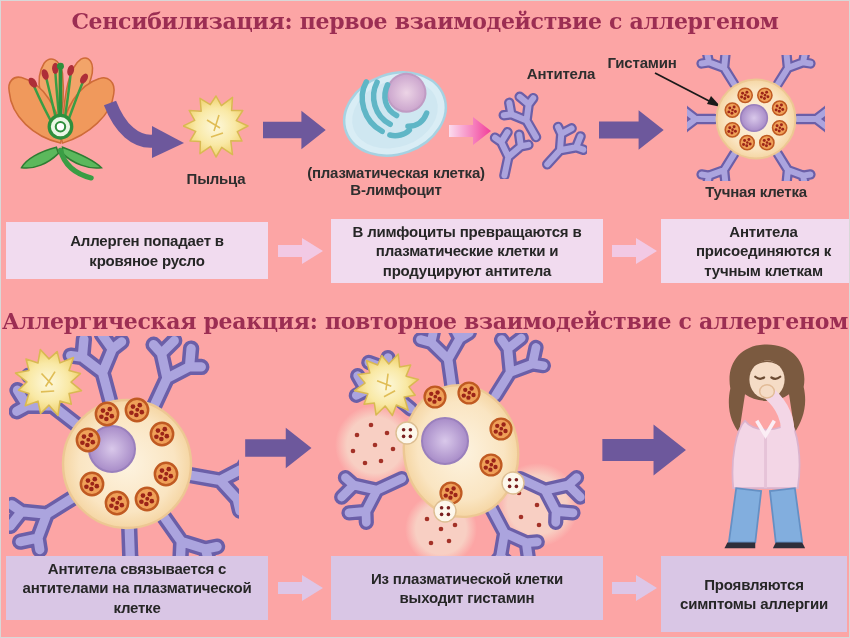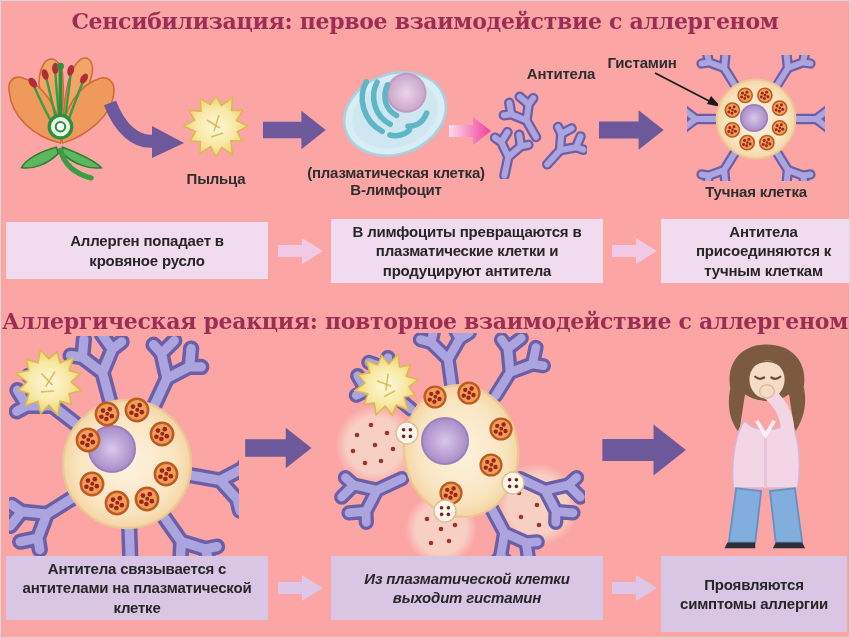--- a/index.html
+++ b/index.html
@@ -322,19 +322,19 @@
     <path d="M24,104 L19,141 L37,141 L41,106 Z" fill="#82aede" stroke="#6590c4" stroke-width="1.2"></path>
     <path d="M47,106 L51,141 L69,141 L64,104 Z" fill="#82aede" stroke="#6590c4" stroke-width="1.2"></path>
     <path d="M18,141 L37,141 L37,145 L16,145 Z" fill="#2f2f3a"></path>
     <path d="M51,141 L69,141 L71,145 L49,145 Z" fill="#2f2f3a"></path>
   </svg>
 
   <div class="cap cap-bot" style="left:5px;top:555px;width:262px;height:64px;">Антитела связывается с антителами на плазматической клетке</div>
   <svg class="abs" style="left:277px;top:573px;" width="46" height="28" viewBox="0 0 46 28">
     <use href="#smallArrow" fill="#ddc6e7"></use>
   </svg>
-  <div class="cap cap-bot" style="left:330px;top:555px;width:272px;height:64px;font-style:italic;">Из плазматической клетки выходит гистамин</div>
+  <div class="cap cap-bot" style="left:330px;top:555px;width:272px;height:64px;">Из плазматической клетки выходит гистамин</div>
   <svg class="abs" style="left:611px;top:573px;" width="46" height="28" viewBox="0 0 46 28">
     <use href="#smallArrow" fill="#ddc6e7"></use>
   </svg>
   <div class="cap cap-bot" style="left:660px;top:555px;width:186px;height:76px;">Проявляются симптомы аллергии</div>
 
 </div>
 
 </body></html>

